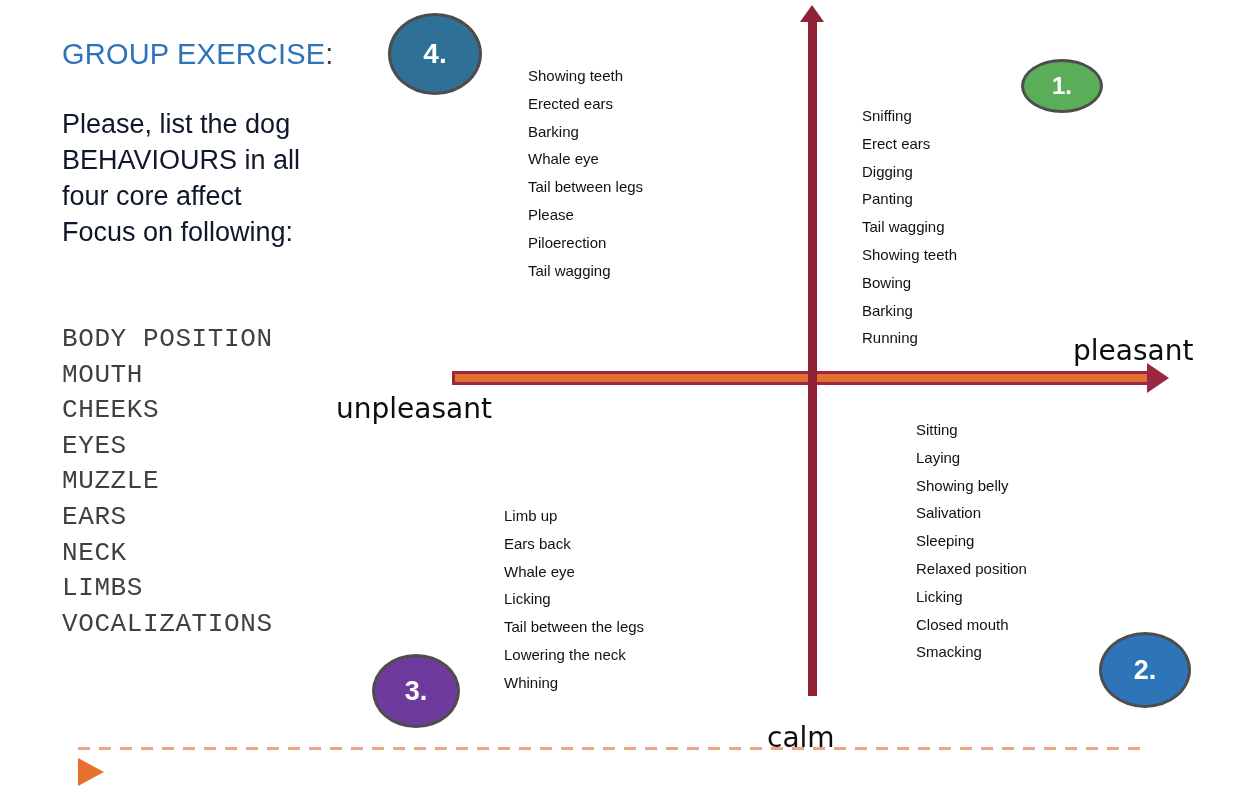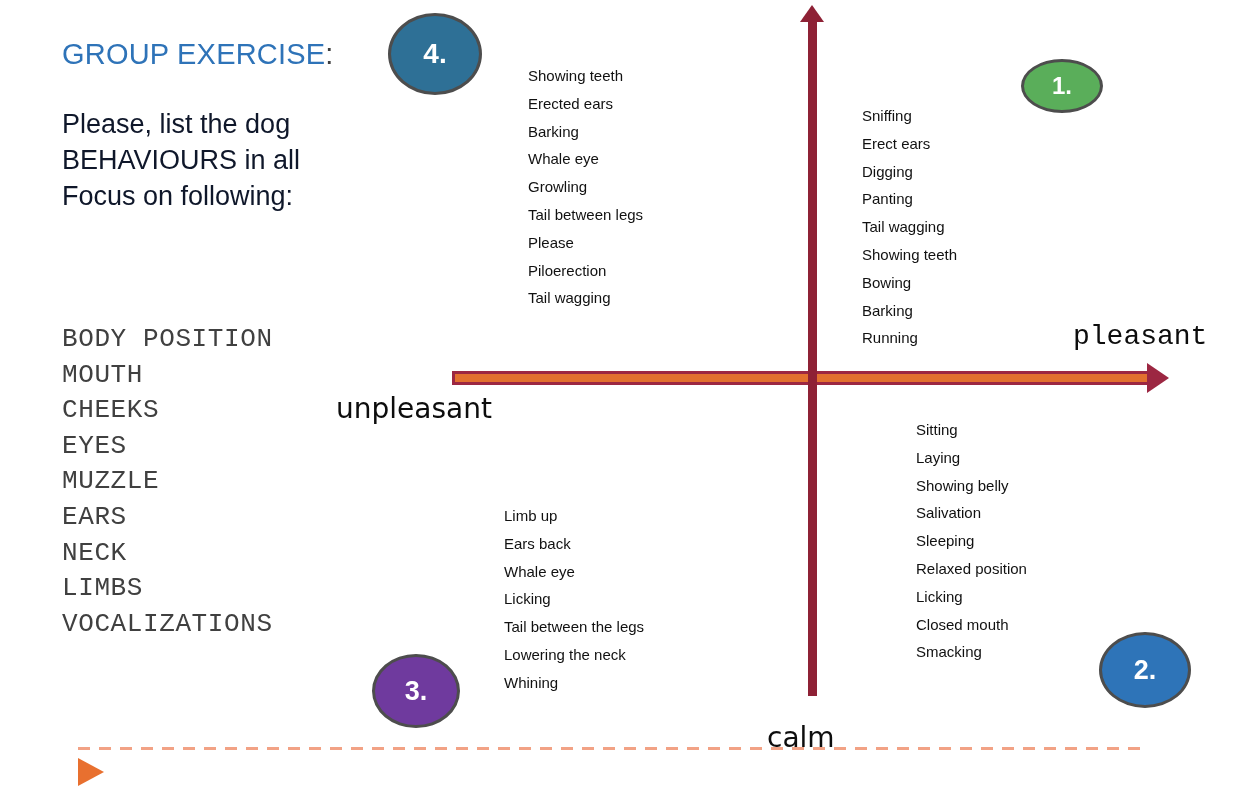--- a/index.html
+++ b/index.html
@@ -29,21 +29,21 @@
     border-bottom:17px solid #8e2135; z-index:3; }
   .h-axis { left:452px; top:371px; width:696px; height:8px; background:#e2702f;
     border:3px solid #9c2742; box-sizing:content-box; z-index:2; }
   .h-arrowhead { left:1147px; top:363px; width:0; height:0;
     border-top:15px solid transparent; border-bottom:15px solid transparent;
     border-left:22px solid #9c2742; z-index:2; }
 
   
   .axis-label { font-family:"DejaVu Sans", sans-serif; font-size:28px; color:#0d0d0d; white-space:nowrap; }
   .label-unpleasant { left:336px; top:392px; }
-  .label-pleasant   { left:1073px; top:321px;font-family:Liberation Mono, monospace; }
+  .label-pleasant   { left:1073px; top:334px; }
   .label-calm       { left:767px; top:721px; }
 
   
   .badge-ellipse {
     border:3px solid #4d4d4d; border-radius:50%; box-sizing:border-box;
     display:flex; align-items:center; justify-content:center;
     color:#ffffff; font-weight:600; z-index:4;
   }
   .e4 { left:388px; top:13px;  width:94px; height:82px; font-size:28px; }
   .e1 { left:1021px; top:59px; width:82px; height:54px; font-size:24px; }
@@ -60,20 +60,21 @@
 </head>
 <body>
 
 <div class="slide">
 
   <div class="abs title"><span>GROUP EXERCISE</span><span class="colon">:</span></div>
 
   <div class="abs intro">
       <div>Please, list the dog</div>
       <div>BEHAVIOURS in all</div>
+      <div>four core affect</div>
       <div>Focus on following:</div>
     </div>
 
   <div class="abs focus-list">
       <div>BODY POSITION</div>
       <div>MOUTH</div>
       <div>CHEEKS</div>
       <div>EYES</div>
       <div>MUZZLE</div>
       <div>EARS</div>
@@ -89,21 +90,20 @@
 
   <div class="abs axis-label label-unpleasant">unpleasant</div>
   <div class="abs axis-label label-pleasant">pleasant</div>
   <div class="abs axis-label label-calm">calm</div>
 
   <div class="abs behaviors q4-list">
       <div>Showing teeth</div>
       <div>Erected ears</div>
       <div>Barking</div>
       <div>Whale eye</div>
-      <div>Growling</div>
       <div>Tail between legs</div>
       <div>Please</div>
       <div>Piloerection</div>
       <div>Tail wagging</div>
     </div>
   <div class="abs behaviors q1-list">
       <div>Sniffing</div>
       <div>Erect ears</div>
       <div>Digging</div>
       <div>Panting</div>

